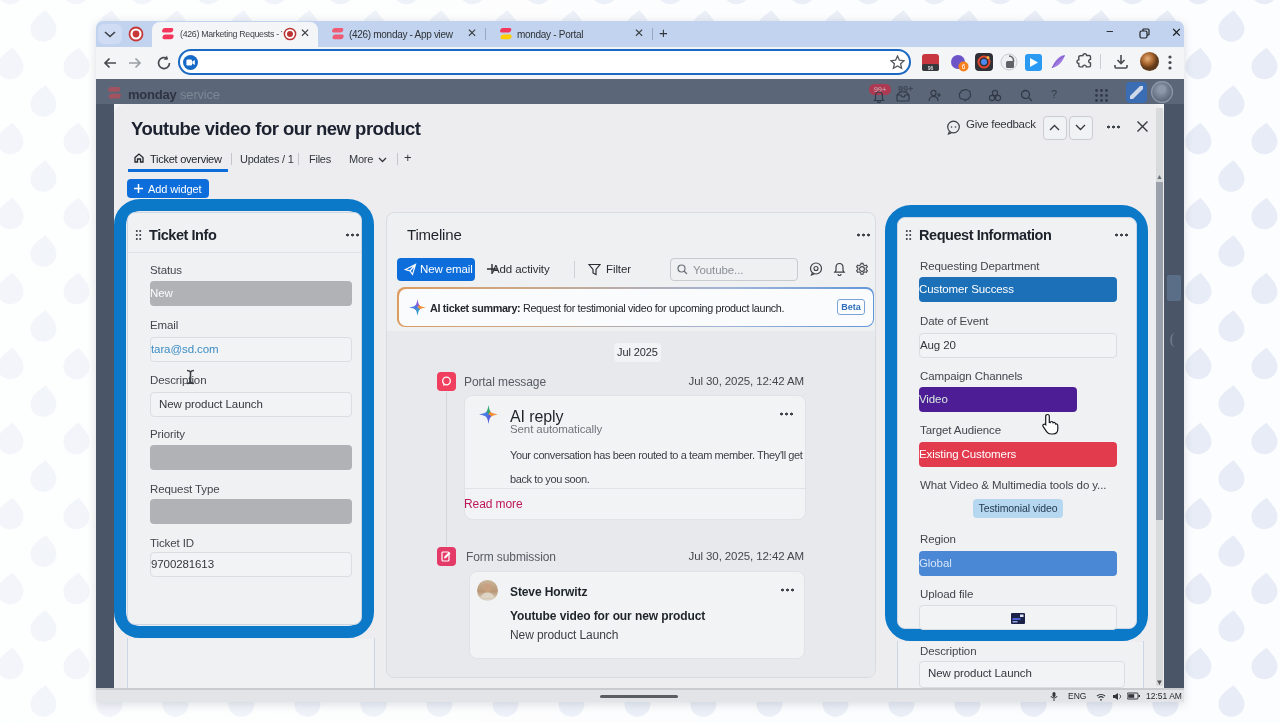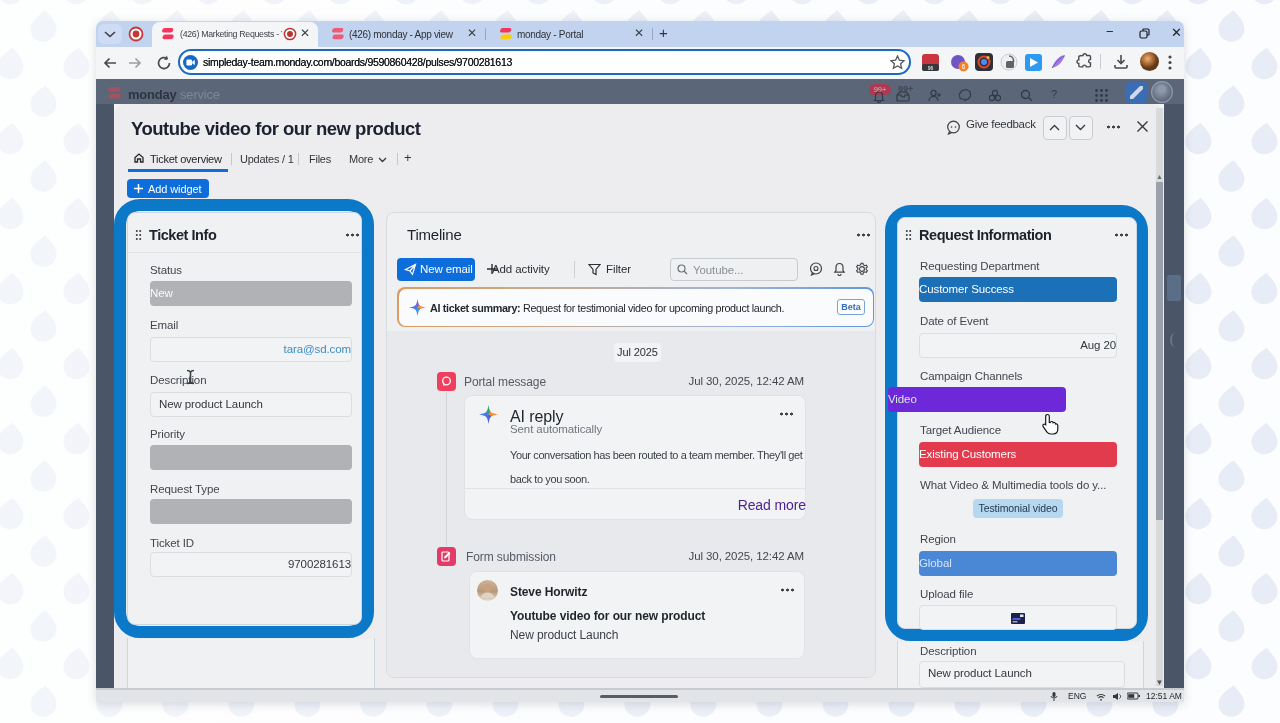--- a/index.html
+++ b/index.html
@@ -1,20 +1,20 @@
 <!DOCTYPE html>
 <html><head>
 <meta charset="utf-8">
 <style>
 html,body{margin:0;padding:0}
 body{width:1280px;height:723px;position:relative;overflow:hidden;background:#fdfdfe;font-family:"Liberation Sans",sans-serif;-webkit-font-smoothing:antialiased}
 .a{position:absolute}
 .lbl{position:absolute;font-size:11.5px;color:#42464d;letter-spacing:-.1px}
 .bar{position:absolute;left:0;width:202px;height:25px;border-radius:4px;line-height:25px;font-size:11.5px;color:#fff;letter-spacing:-.1px}
-.box{position:absolute;left:0;width:200px;height:23px;border:1px solid #dadde1;border-radius:4px;background:#f2f3f5;line-height:23px;text-align:right;font-size:11.5px;color:#33373d;letter-spacing:-.1px}
+.box{position:absolute;left:0;width:200px;height:23px;border:1px solid #dadde1;border-radius:4px;background:#f2f3f5;line-height:23px;text-align:left;font-size:11.5px;color:#33373d;letter-spacing:-.1px}
 .dots6{display:inline-block;width:7px;height:11px;background:radial-gradient(circle 1.3px,#4a4e55 1.2px,transparent 1.4px) 0 0/3.5px 4px}
 .meat{position:absolute;width:14px;height:4px;background:radial-gradient(circle 1.5px,#41454c 1.4px,transparent 1.6px) 0 50%/5px 4px no-repeat,radial-gradient(circle 1.5px,#41454c 1.4px,transparent 1.6px) 5px 50%/5px 4px no-repeat,radial-gradient(circle 1.5px,#41454c 1.4px,transparent 1.6px) 10px 50%/5px 4px no-repeat}
 </style>
 </head>
 <body>
 
 <svg class="a" style="left:0;top:0" width="1280" height="723">
 <defs>
 <path id="drop" d="M15.5 0 C18.5 5.5 22 9.5 22 15.5 C22 21.5 17 26 11 26 C5 26 0 21.5 0 15.5 C0 9.5 3.5 5.5 15.5 0 Z"></path>
 <pattern id="pp" width="66" height="75" patternUnits="userSpaceOnUse" patternTransform="translate(28,9)">
@@ -96,21 +96,20 @@
       <path d="M13.5 8 A5.5 5.5 0 1 1 11.5 3.8" stroke="#474b50" stroke-width="1.7" fill="none"></path>
       <path d="M11 0.5 L11.8 4.4 L8 4.9 Z" fill="#474b50"></path>
     </svg>
 
 <div class="a" style="left:82px;top:28px;width:733px;height:26px;border-radius:14px;background:#fff;border:2px solid #1b69c2;box-sizing:border-box"></div>
 <svg class="a" style="left:87px;top:34px" width="15" height="15">
       <circle cx="7.5" cy="7.5" r="7.5" fill="#1769c7"></circle>
       <rect x="3.4" y="4.6" width="5.6" height="5.8" rx="1.2" fill="#fff"></rect>
       <path d="M9.3 6.4 L11.8 5 V10 L9.3 8.6 Z" fill="#fff"></path>
     </svg>
-<div class="a" style="left:107px;top:35px;font-size:10.5px;color:#15191d;letter-spacing:-.3px;text-shadow:0 0 .5px #15191d">simpleday-team.monday.com/boards/9590860428/pulses/9700281613</div>
 <svg class="a" style="left:794px;top:34px" width="15" height="15">
       <path d="M7.5 1 L9.4 5.2 L14 5.7 L10.6 8.8 L11.6 13.3 L7.5 11 L3.4 13.3 L4.4 8.8 L1 5.7 L5.6 5.2 Z" fill="none" stroke="#52565b" stroke-width="1.3"></path>
     </svg>
 </div>
 
 <svg class="a" style="left:922px;top:54px" width="17" height="17">
     <rect width="17" height="17" rx="3" fill="#c8373f"></rect>
     <rect y="10" width="17" height="7" rx="2" fill="#35383d"></rect>
     <text x="8.5" y="15.5" font-size="5" fill="#fff" text-anchor="middle">96</text>
   </svg>
@@ -376,21 +375,21 @@
     <path d="M9.5 0 C10.2 4.5 11 6.5 12.4 7.9 L9.5 9.5 L6.6 7.9 C8 6.5 8.8 4.5 9.5 0 Z" fill="#2fa56f"></path>
     <path d="M19 9.5 C14.5 10.2 12.5 11 11.1 12.4 L9.5 9.5 L11.1 6.6 C12.5 8 14.5 8.8 19 9.5 Z" fill="#f18f38"></path>
     <path d="M9.5 19 C8.8 14.5 8 12.5 6.6 11.1 L9.5 9.5 L12.4 11.1 C11 12.5 10.2 14.5 9.5 19 Z" fill="#5560dd"></path>
     <path d="M0 9.5 C4.5 8.8 6.5 8 7.9 6.6 L9.5 9.5 L7.9 12.4 C6.5 11 4.5 10.2 0 9.5 Z" fill="#4a7ae6"></path>
   </svg>
 <div class="a" style="left:510px;top:408px;font-size:16px;font-weight:normal;color:#1f242b;letter-spacing:-.1px">AI reply</div>
 <div class="meat" style="left:779px;top:412px"></div>
 <div class="a" style="left:510px;top:423px;font-size:11.5px;color:#70767e;letter-spacing:-.1px">Sent automatically</div>
 <div class="a" style="left:510px;top:443px;width:300px;font-size:11px;line-height:24px;color:#3a3f46;letter-spacing:-.4px;white-space:nowrap">Your conversation has been routed to a team member. They'll get<br>back to you soon.</div>
 <div class="a" style="left:465px;top:488px;width:340px;height:1px;background:#e0e2e5"></div>
-<div class="a" style="left:464px;top:497px;width:342px;text-align:right;font-size:14px;color:#4c1d95;letter-spacing:-.1px">Read more</div>
+<div class="a" style="left:464px;top:497px;width:342px;text-align:left;font-size:12px;color:#be185d;letter-spacing:-.1px">Read more</div>
 
 <div class="a" style="left:437px;top:547px;width:19px;height:19px;background:#e43a68;border-radius:4px"></div>
 <svg class="a" style="left:441px;top:551px" width="11" height="11">
     <rect x="1" y="1" width="7" height="9" rx="1" fill="none" stroke="#fff" stroke-width="1.2"></rect>
     <path d="M5 7 L9.5 2.5 L8 1 L3.5 5.5 L3 7.5 Z" fill="#fff"></path>
   </svg>
 <div class="a" style="left:466px;top:550px;font-size:12px;color:#565b63;letter-spacing:-.1px">Form submission</div>
 <div class="a" style="left:644px;top:550px;width:160px;text-align:right;font-size:11.5px;color:#43474e;letter-spacing:-.1px">Jul 30, 2025, 12:42 AM</div>
 
 <div class="a" style="left:469px;top:571px;width:336px;height:88px;background:#f2f3f4;border:1px solid #e0e2e5;border-radius:8px;box-sizing:border-box"></div>
@@ -414,21 +413,21 @@
 <div class="a" style="left:885px;top:205px;width:263px;height:436px;border:12px solid #0b79c7;border-radius:26px;box-sizing:border-box"></div>
 <div class="a" style="left:897px;top:217px;width:240px;height:412px;background:#f0f1f3;border:1px solid #ccd7e6;border-radius:8px;box-sizing:border-box"></div>
 <div class="a dots6" style="left:905px;top:229px"></div>
 <div class="a" style="left:919px;top:227px;font-size:14.5px;font-weight:bold;color:#1d222b;letter-spacing:-.45px">Request Information</div>
 <div class="meat" style="left:1114px;top:233px"></div>
 <div class="lbl" style="left:920px;top:260px">Requesting Department</div>
 <div class="bar" style="left:919px;top:277px;width:198px;background:#1b70b8">Customer Success</div>
 <div class="lbl" style="left:920px;top:315px">Date of Event</div>
 <div class="box" style="left:919px;top:333px;width:196px">Aug 20</div>
 <div class="lbl" style="left:920px;top:370px">Campaign Channels</div>
-<div class="bar" style="left:888px;top:387px;width:178px;background:#6d28d9;color:#d6eadf">Video</div>
+<div class="bar" style="left:919px;top:387px;width:158px;background:#4c1d95;color:#d6eadf">Video</div>
 <svg class="a" style="left:1109px;top:387px" width="8" height="8">
     <path d="M0 0 H8 V8 Z" fill="#f0f1f3"></path>
   </svg>
 <div class="lbl" style="left:920px;top:424px">Target Audience</div>
 <div class="bar" style="left:919px;top:442px;width:198px;background:#e23b4e">Existing Customers</div>
 <div class="lbl" style="left:920px;top:479px">What Video &amp; Multimedia tools do y...</div>
 <div class="a" style="left:973px;top:499px;width:90px;height:19px;background:#b5d7f0;border-radius:4px;font-size:10.5px;color:#243a4e;text-align:center;line-height:19px;letter-spacing:-.1px">Testimonial video</div>
 <div class="lbl" style="left:920px;top:533px">Region</div>
 <div class="bar" style="left:919px;top:551px;width:198px;background:#4a87d4;color:#d5e6fa">Global</div>
 <div class="lbl" style="left:920px;top:588px">Upload file</div>

